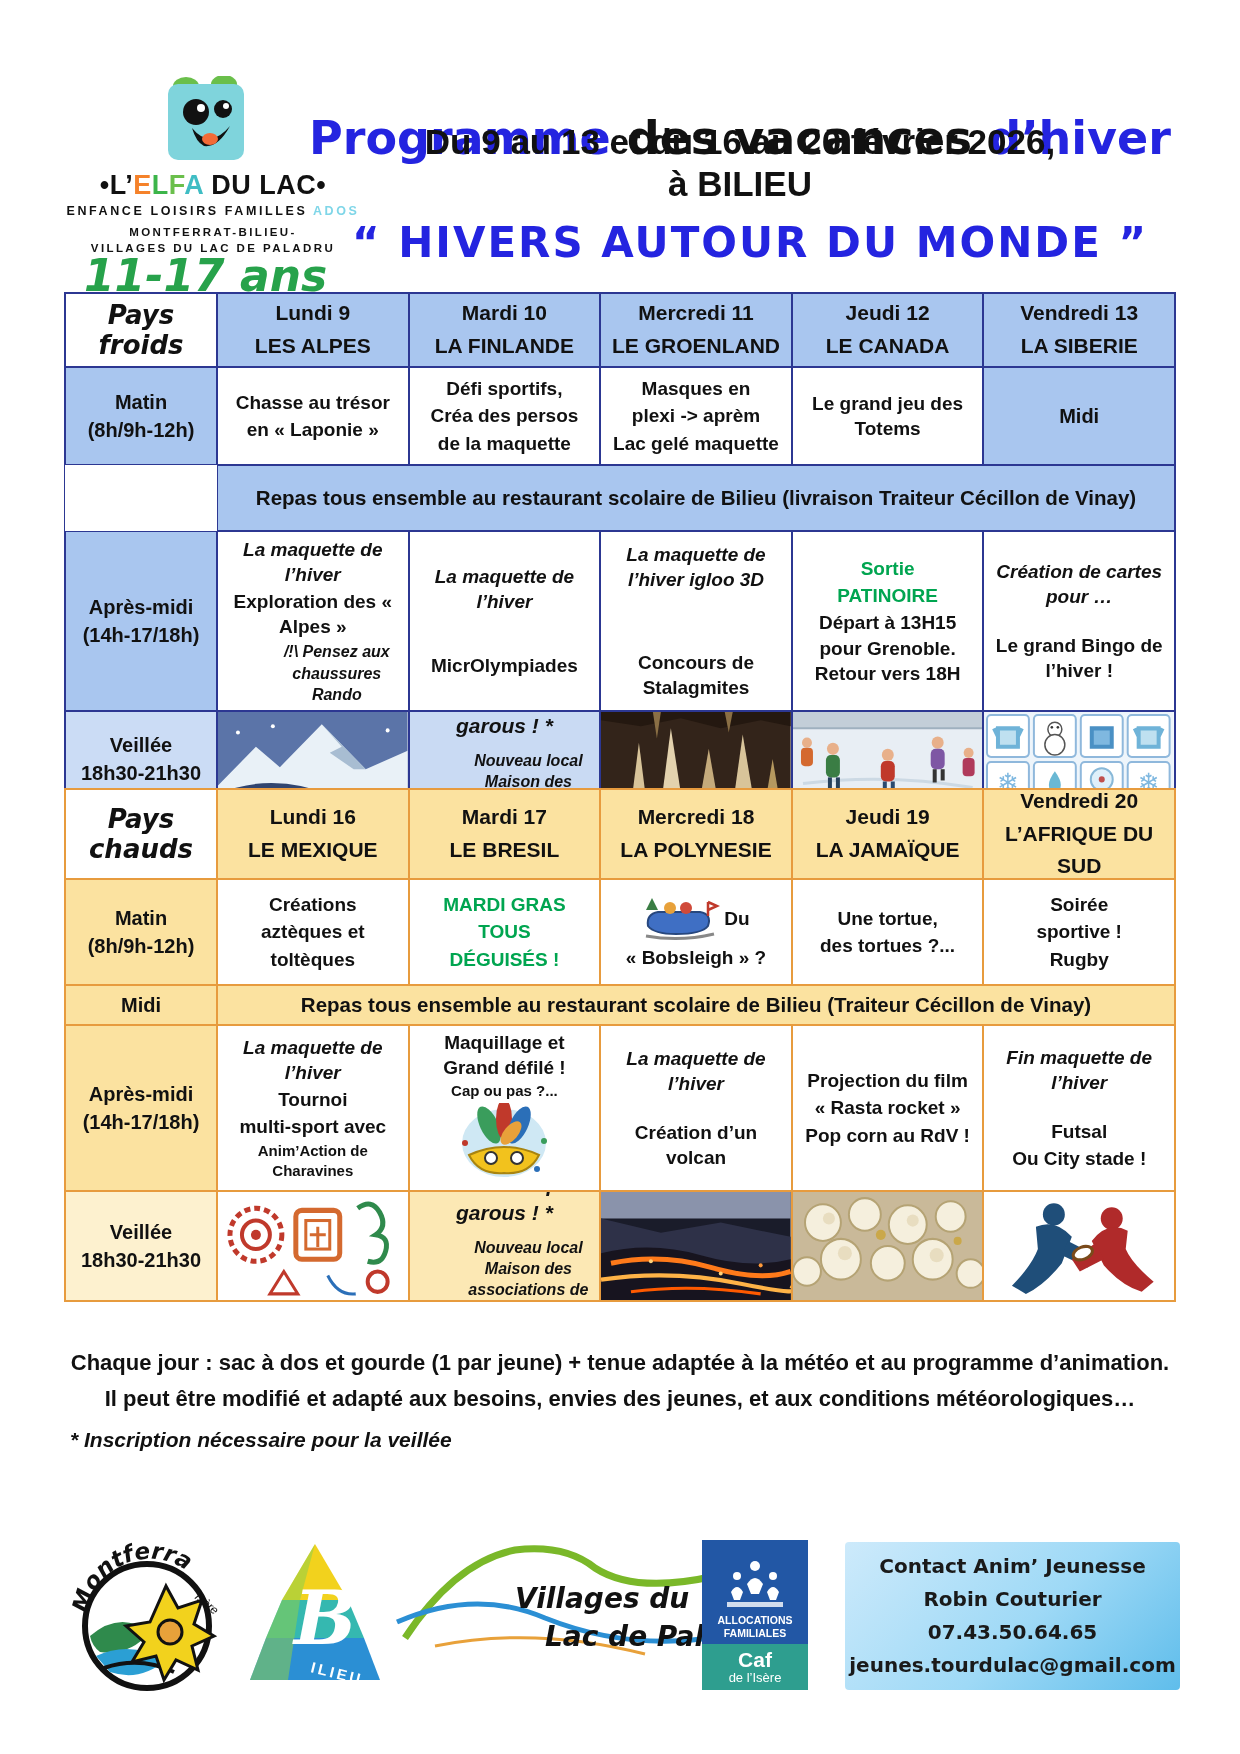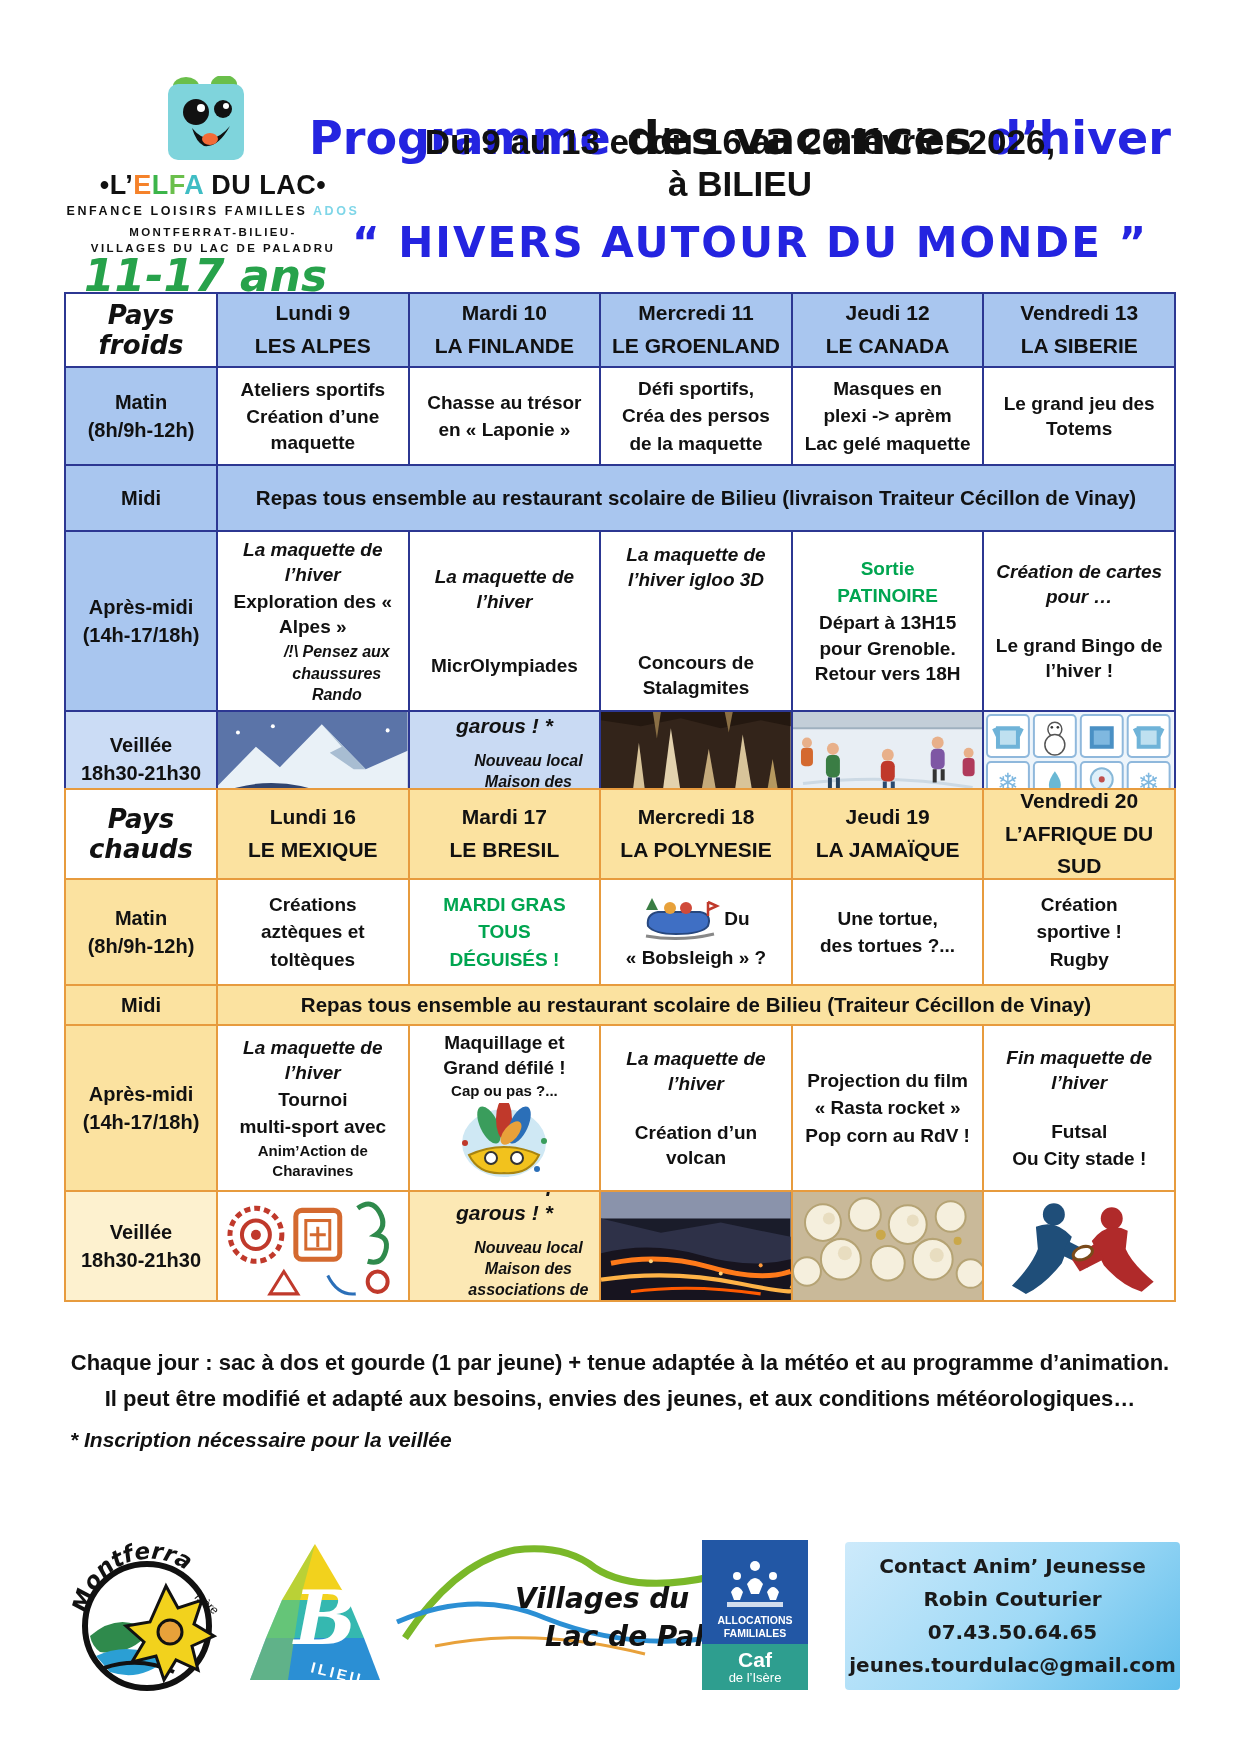--- a/index.html
+++ b/index.html
@@ -120,24 +120,20 @@
     <div class="cell hd">
         <div>Vendredi 13</div>
         <div>LA SIBERIE</div>
       </div>
 
     <div class="cell lab">
         <div>Matin</div>
         <div>(8h/9h-12h)</div>
       </div>
     <div class="cell">
-        <div class="l ">Ateliers sportifs</div>
-        <div class="l ">Création d’une maquette</div>
-      </div>
-    <div class="cell">
         <div class="l ">Chasse au trésor</div>
         <div class="l ">en « Laponie »</div>
       </div>
     <div class="cell">
         <div class="l ">Défi sportifs,</div>
         <div class="l ">Créa des persos</div>
         <div class="l ">de la maquette</div>
       </div>
     <div class="cell">
         <div class="l ">Masques en</div>
@@ -329,21 +325,21 @@
       </div>
       <div>
           <div class="l ">« Bobsleigh » ?</div>
         </div>
     </div>
     <div class="cell">
         <div class="l ">Une tortue,</div>
         <div class="l ">des tortues ?...</div>
       </div>
     <div class="cell">
-        <div class="l ">Création</div>
+        <div class="l ">Soirée</div>
         <div class="l ">sportive !</div>
         <div class="l ">Rugby</div>
       </div>
 
     <div class="cell lab">
         <div>Midi</div>
       </div>
     <div class="cell midiCell">Repas tous ensemble au restaurant scolaire de Bilieu (Traiteur Cécillon de Vinay)</div>
 
     <div class="cell lab">

